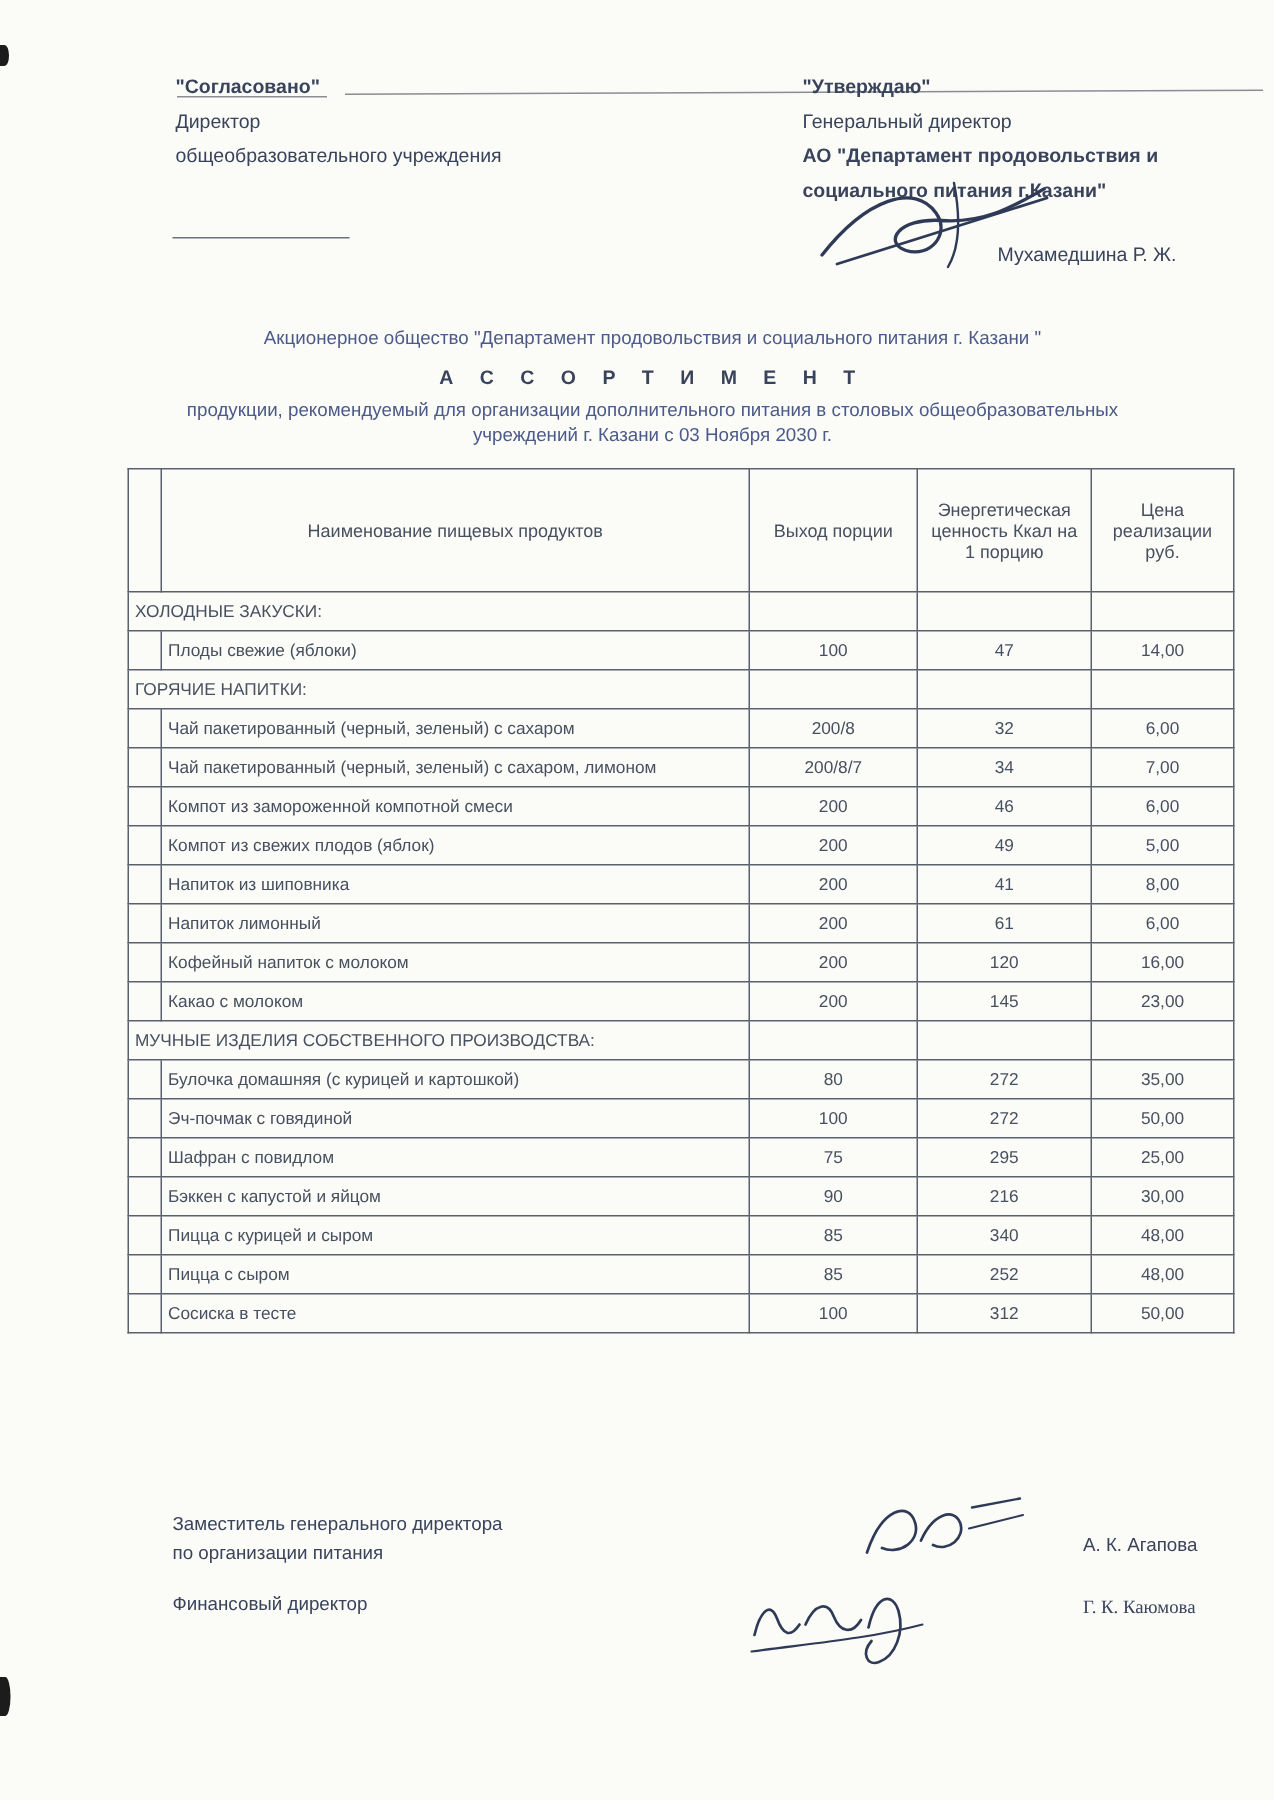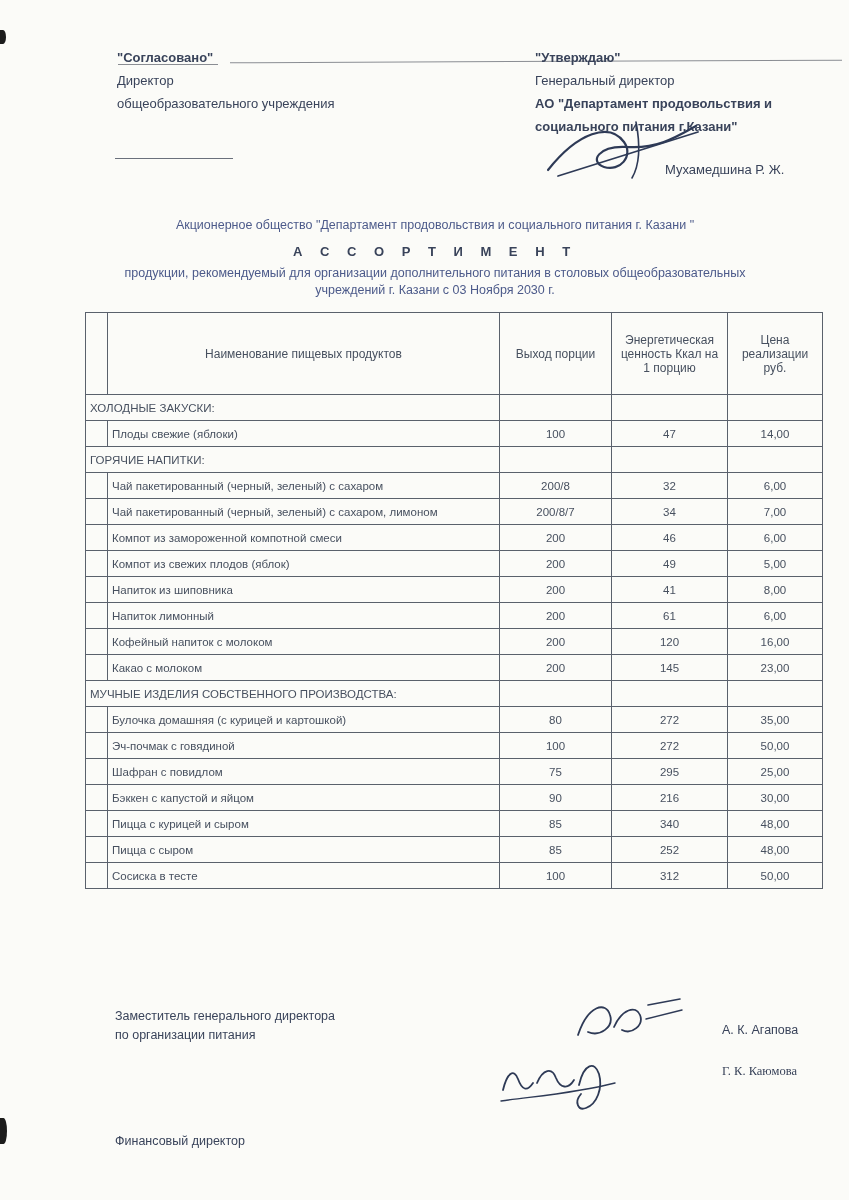--- a/index.html
+++ b/index.html
@@ -266,21 +266,21 @@
     <div>по организации питания</div>
   </div>
   <svg class="sig" style="left:570px;top:995px;" width="115" height="50" viewBox="0 0 115 50">
     <path d="M8,40 C18,10 36,6 40,20 C44,32 30,42 18,37" stroke-width="1.8"></path>
     <path d="M44,32 C52,14 66,10 70,20 C74,30 62,40 52,35" stroke-width="1.8"></path>
     <path d="M78,10 L110,4" stroke-width="1.6"></path>
     <path d="M76,24 C88,21 100,18 112,15" stroke-width="1.4"></path>
   </svg>
   <div class="abs footer-name" style="left:722px;top:1023px;">А. К. Агапова</div>
 
-  <div class="abs footer-role" style="left:115px;top:1132px;">Финансовый директор</div>
+  <div class="abs footer-role" style="left:115px;top:1060px;">Финансовый директор</div>
   <svg class="sig" style="left:495px;top:1055px;" width="125" height="55" viewBox="0 0 125 55">
     <path d="M8,35 C12,18 19,13 23,24 C27,35 32,37 38,28" stroke-width="1.8"></path>
     <path d="M42,28 C48,14 57,12 61,23 C65,33 73,35 79,25" stroke-width="1.8"></path>
     <path d="M84,30 C89,8 100,6 104,19 C108,33 102,49 91,53 C83,56 79,47 86,39" stroke-width="1.8"></path>
     <path d="M6,46 C42,41 82,38 120,28" stroke-width="1.4"></path>
   </svg>
   <div class="abs footer-name" style="left:722px;top:1064px;font-family:Liberation Serif, serif;">Г. К. Каюмова</div>
 
 </div>
 

